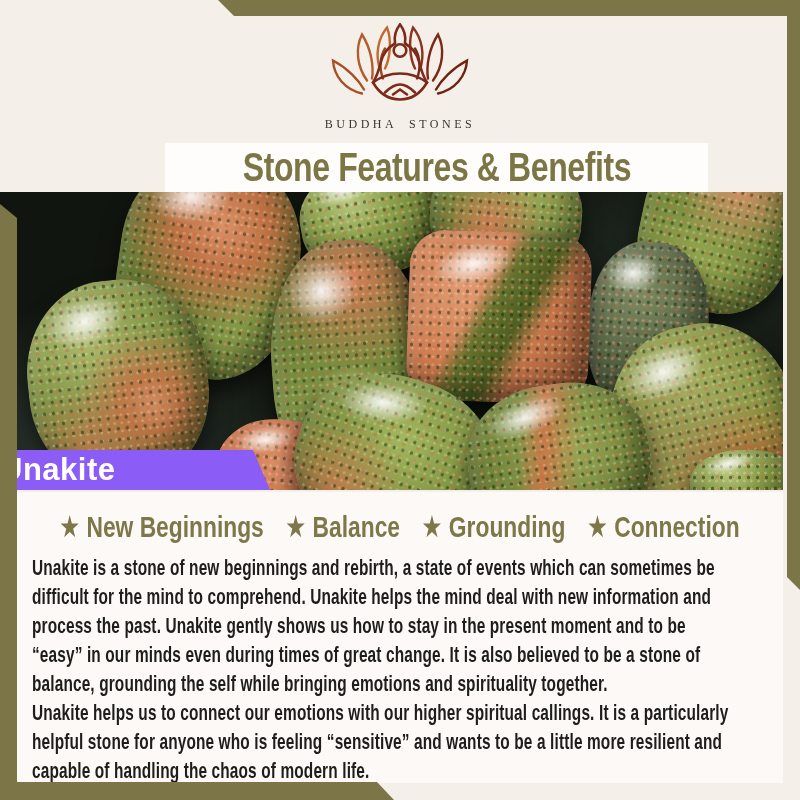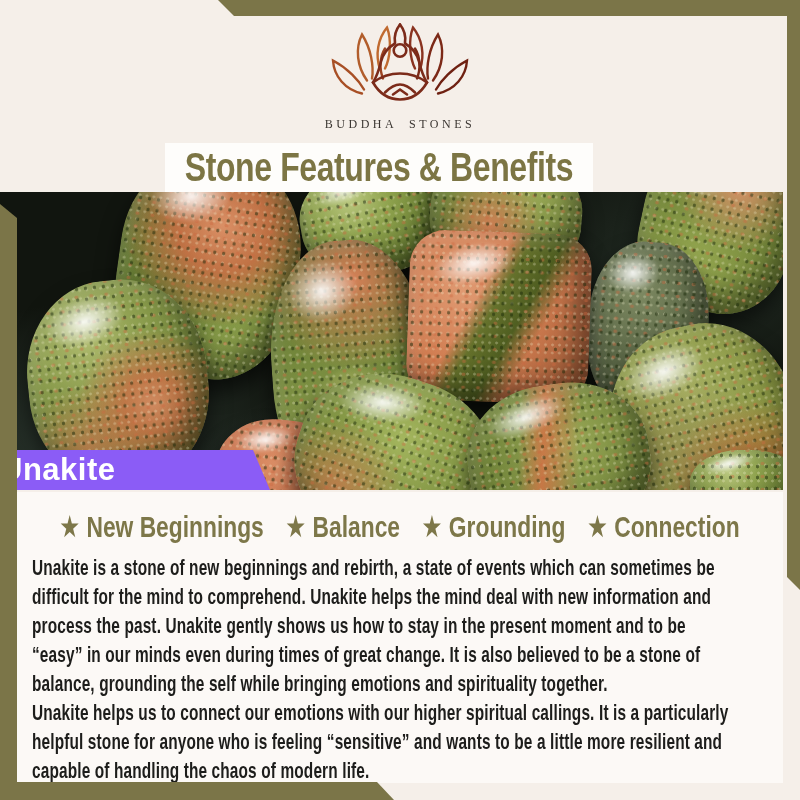--- a/index.html
+++ b/index.html
@@ -14,21 +14,21 @@
   .left-border{position:absolute;top:204px;left:0;width:17px;height:596px;background:#7b7548;
     clip-path:polygon(0 0,17px 14px,17px 596px,0 596px);z-index:30;}
   .bottom-strip{position:absolute;top:782px;left:0;width:394px;height:18px;background:#7b7548;
     clip-path:polygon(0 0,377px 0,394px 18px,0 18px);z-index:30;}
 
   
   .logo{position:absolute;top:20px;left:325px;width:150px;height:96px;}
   .brand-name{position:absolute;top:117px;left:0;width:800px;text-align:center;
     font-family:"Liberation Serif",serif;font-size:12px;letter-spacing:3.5px;word-spacing:6px;
     color:#3a3531;}
-  .title-band{position:absolute;top:143px;left:165px;width:428px;height:49px;background:#fefdfb;
+  .title-band{position:absolute;top:143px;left:165px;width:543px;height:49px;background:#fefdfb;
     display:flex;align-items:center;justify-content:center;}
   .title-band h1{margin:0;font-size:41px;font-weight:700;color:#7c7544;white-space:nowrap;
     transform:scaleX(0.78);letter-spacing:-0.5px;}
 
   
   .photo{position:absolute;top:192px;left:0;width:783px;height:298px;overflow:hidden;z-index:5;
     background:
       radial-gradient(ellipse 420px 260px at 12% 85%, #2c3830 0%, rgba(20,26,20,0) 55%),
       radial-gradient(ellipse 380px 240px at 88% 25%, #232d25 0%, rgba(20,26,20,0) 55%),
       radial-gradient(ellipse 300px 160px at 45% 100%, #27312a 0%, rgba(20,26,20,0) 60%),

